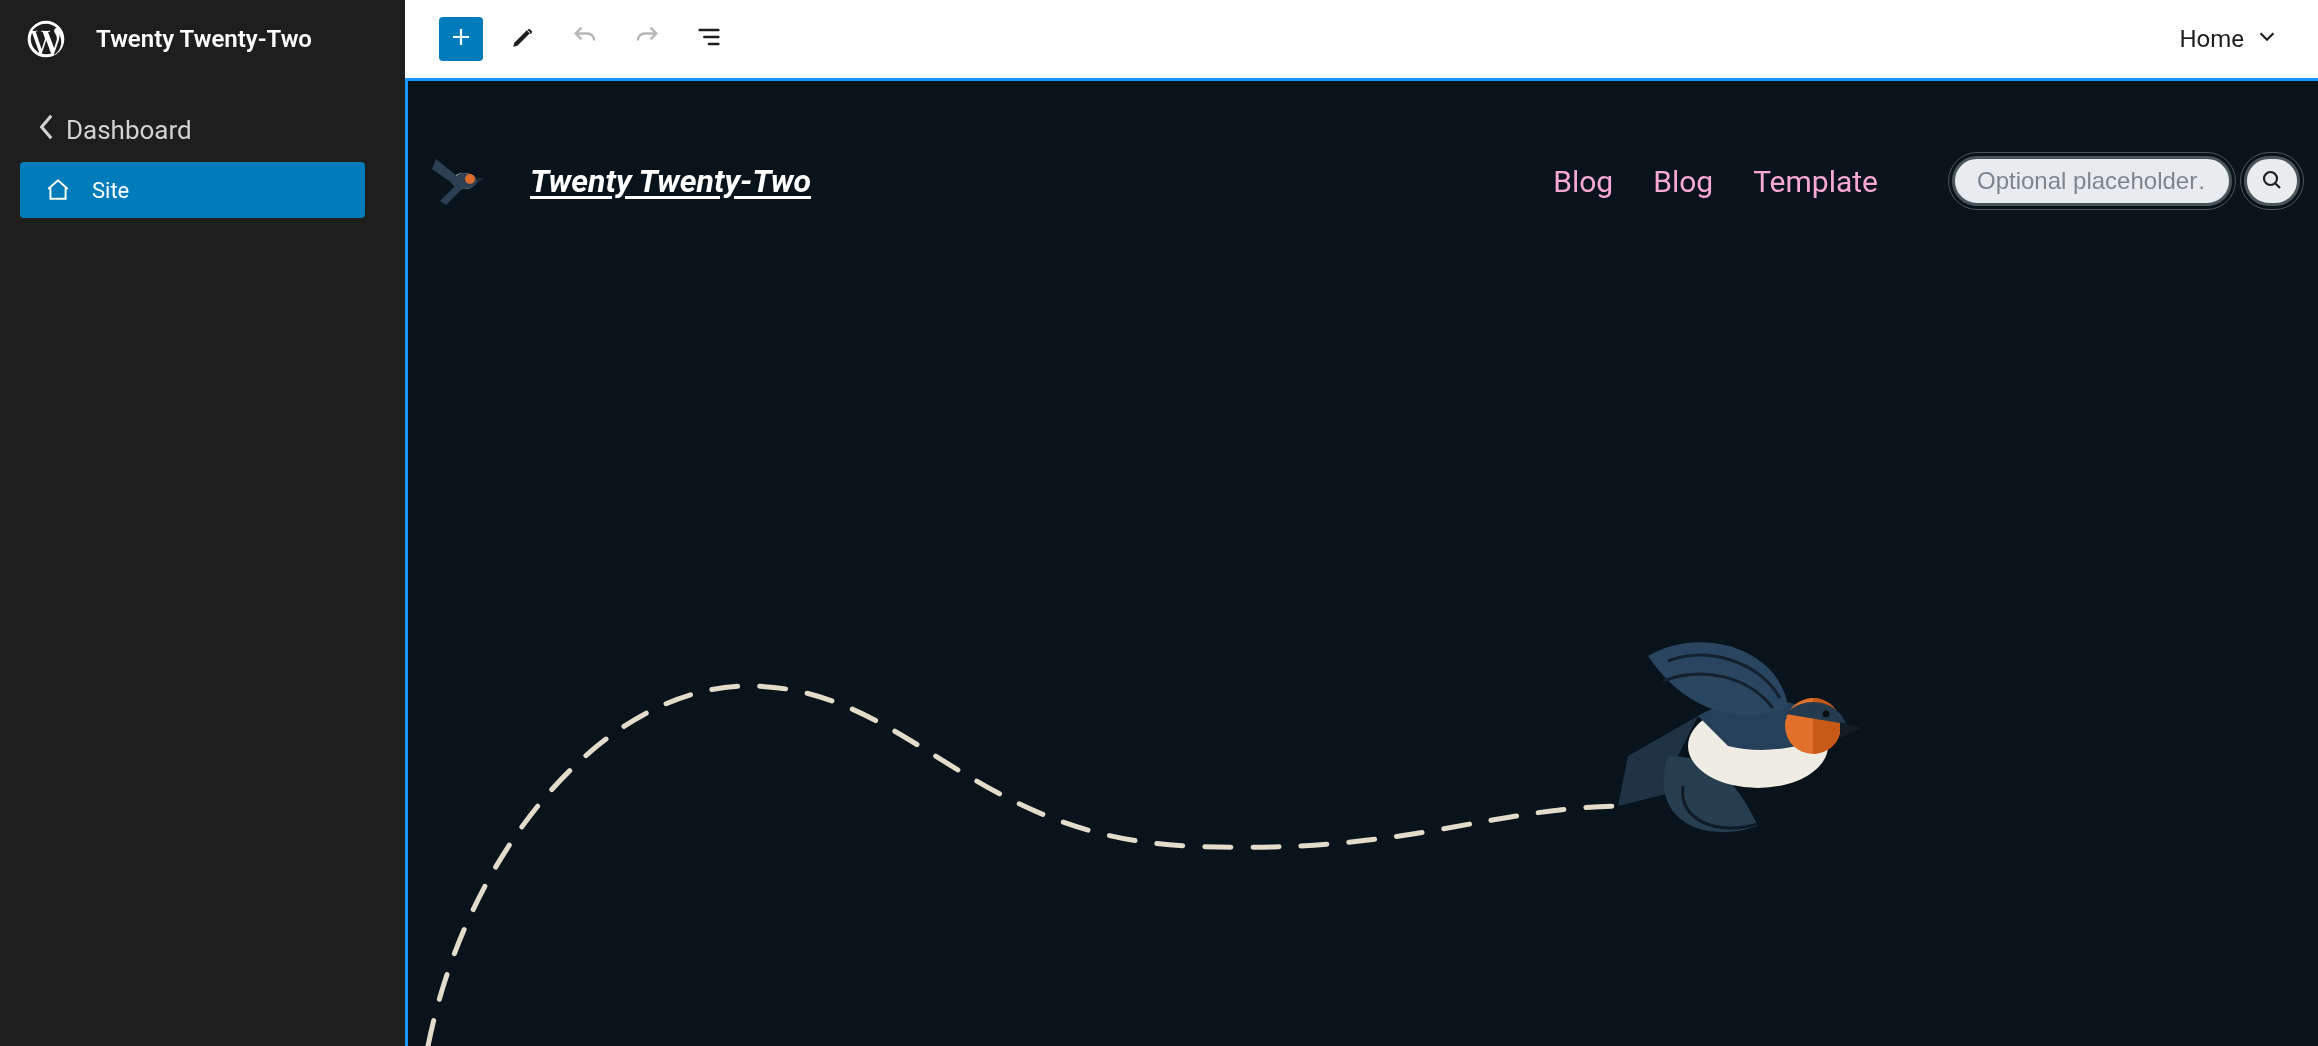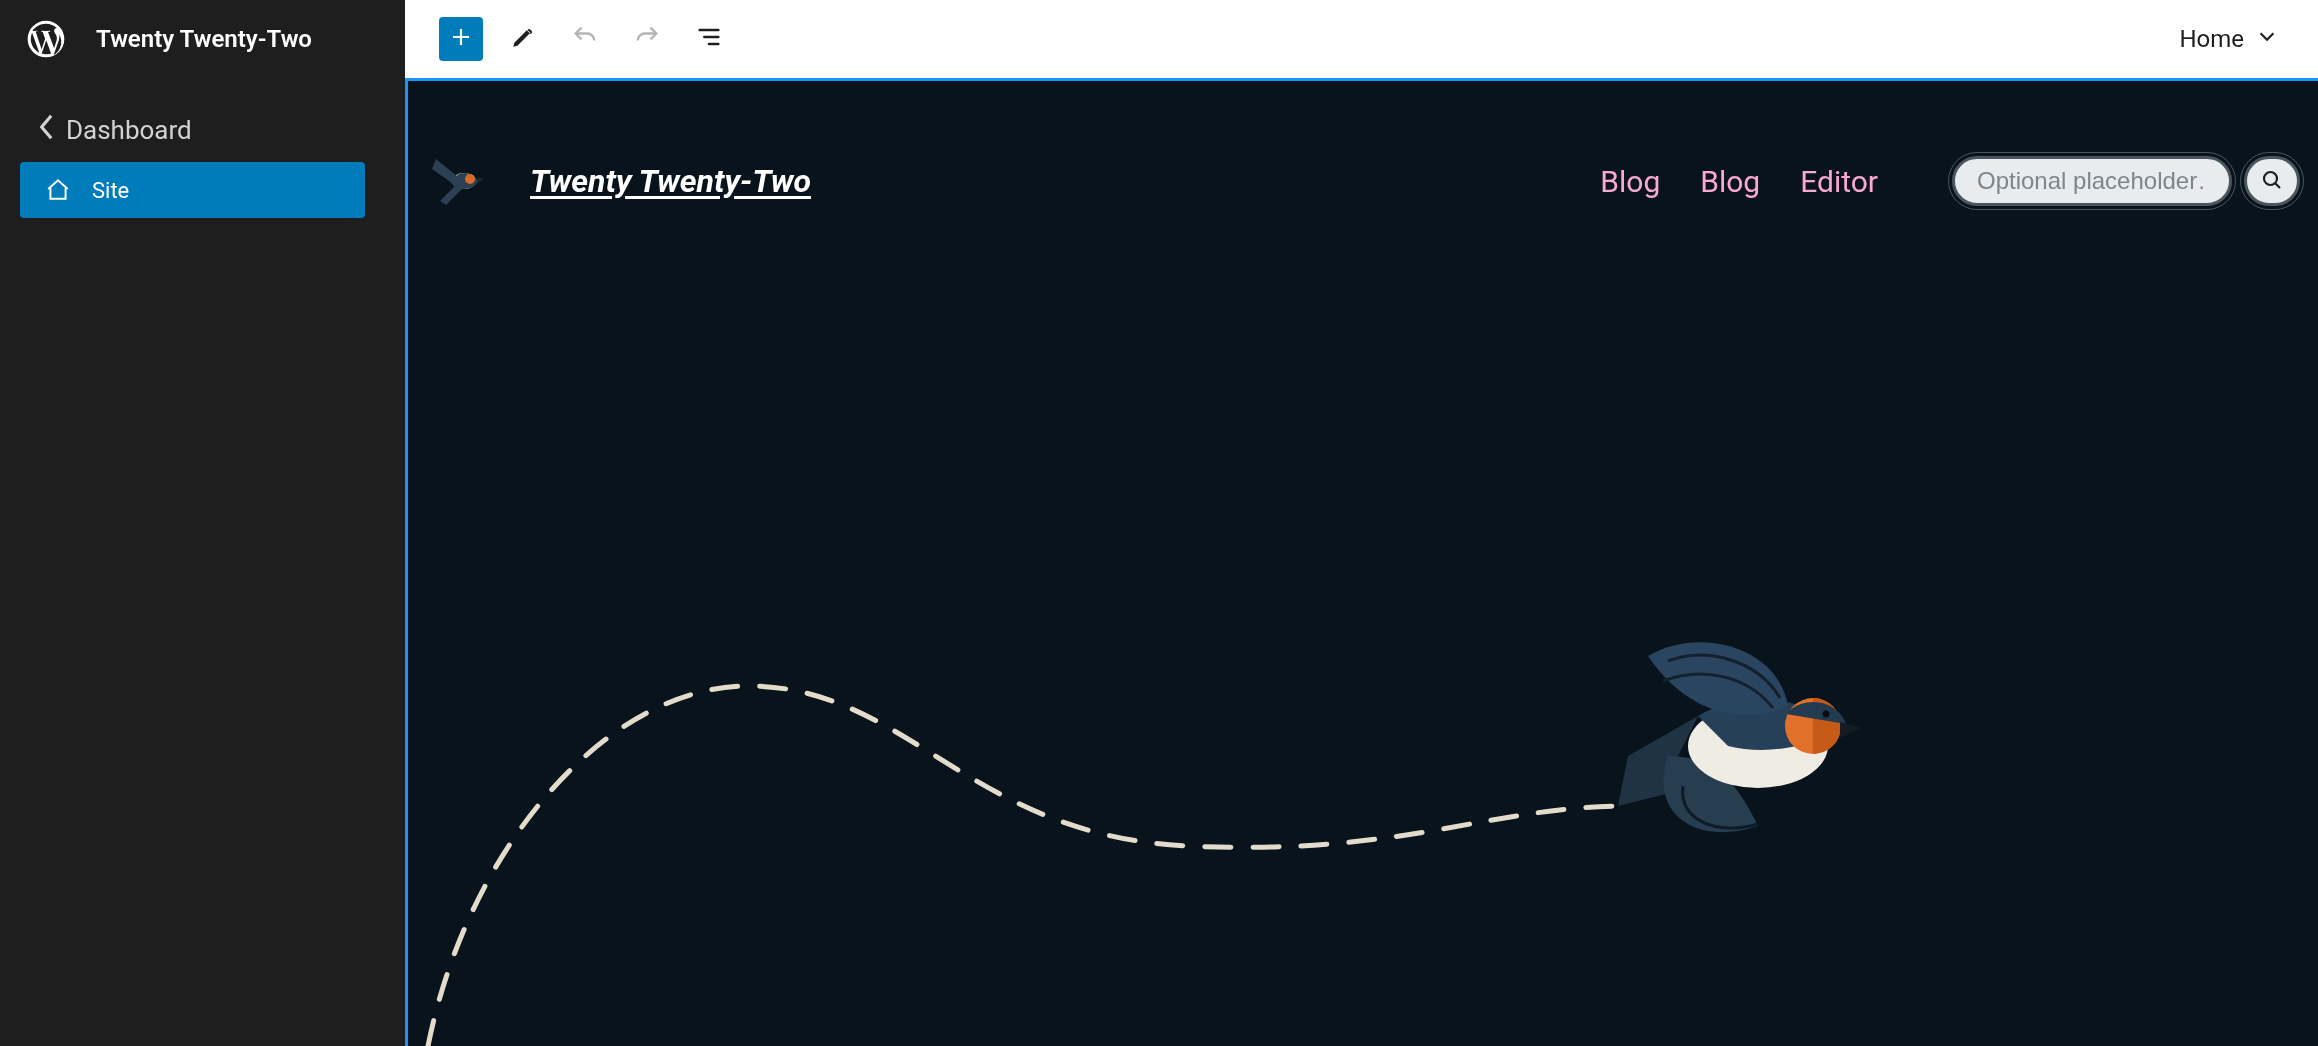--- a/index.html
+++ b/index.html
@@ -303,21 +303,21 @@
           <path d="M14 50 30 34l6 4L20 54z" fill="#2d3f52"></path>
           <path d="M52 26l6 2-6 4z" fill="#1a2530"></path>
         </svg>
       </div>
 
       <a class="site-title">Twenty Twenty-Two</a>
 
       <nav class="page-nav">
         <a>Blog</a>
         <a>Blog</a>
-        <a>Editor</a>
+        <a>Template</a>
       </nav>
 
       <div class="search-wrap">
         <input class="search-input" type="text" placeholder="Optional placeholder…" style="">
         <button class="search-btn">
           <span>
             <svg width="24" height="24" viewBox="0 0 24 24" fill="none" stroke="#1e1e1e" stroke-width="2.2">
                 <circle cx="10.5" cy="10.5" r="6.5"></circle>
                 <path d="M20 20l-4.5-4.5"></path>
               </svg>

